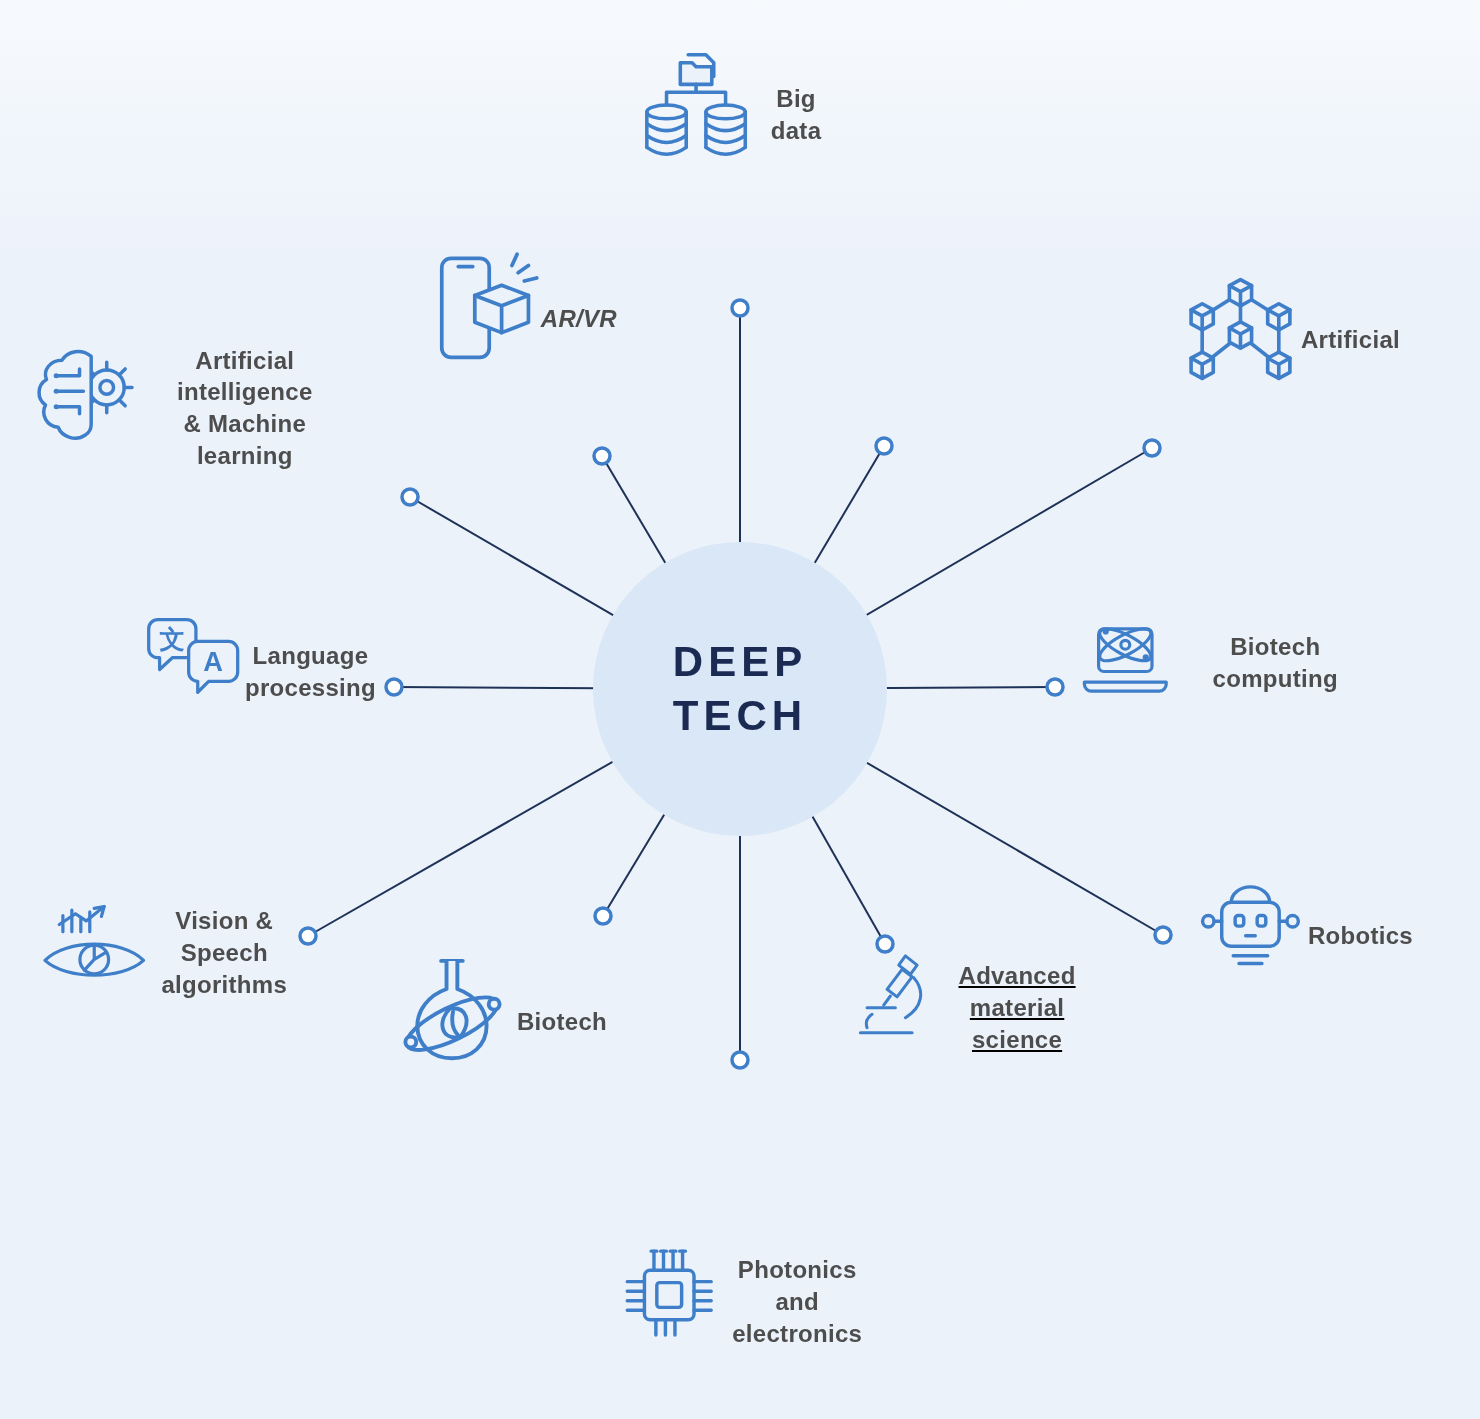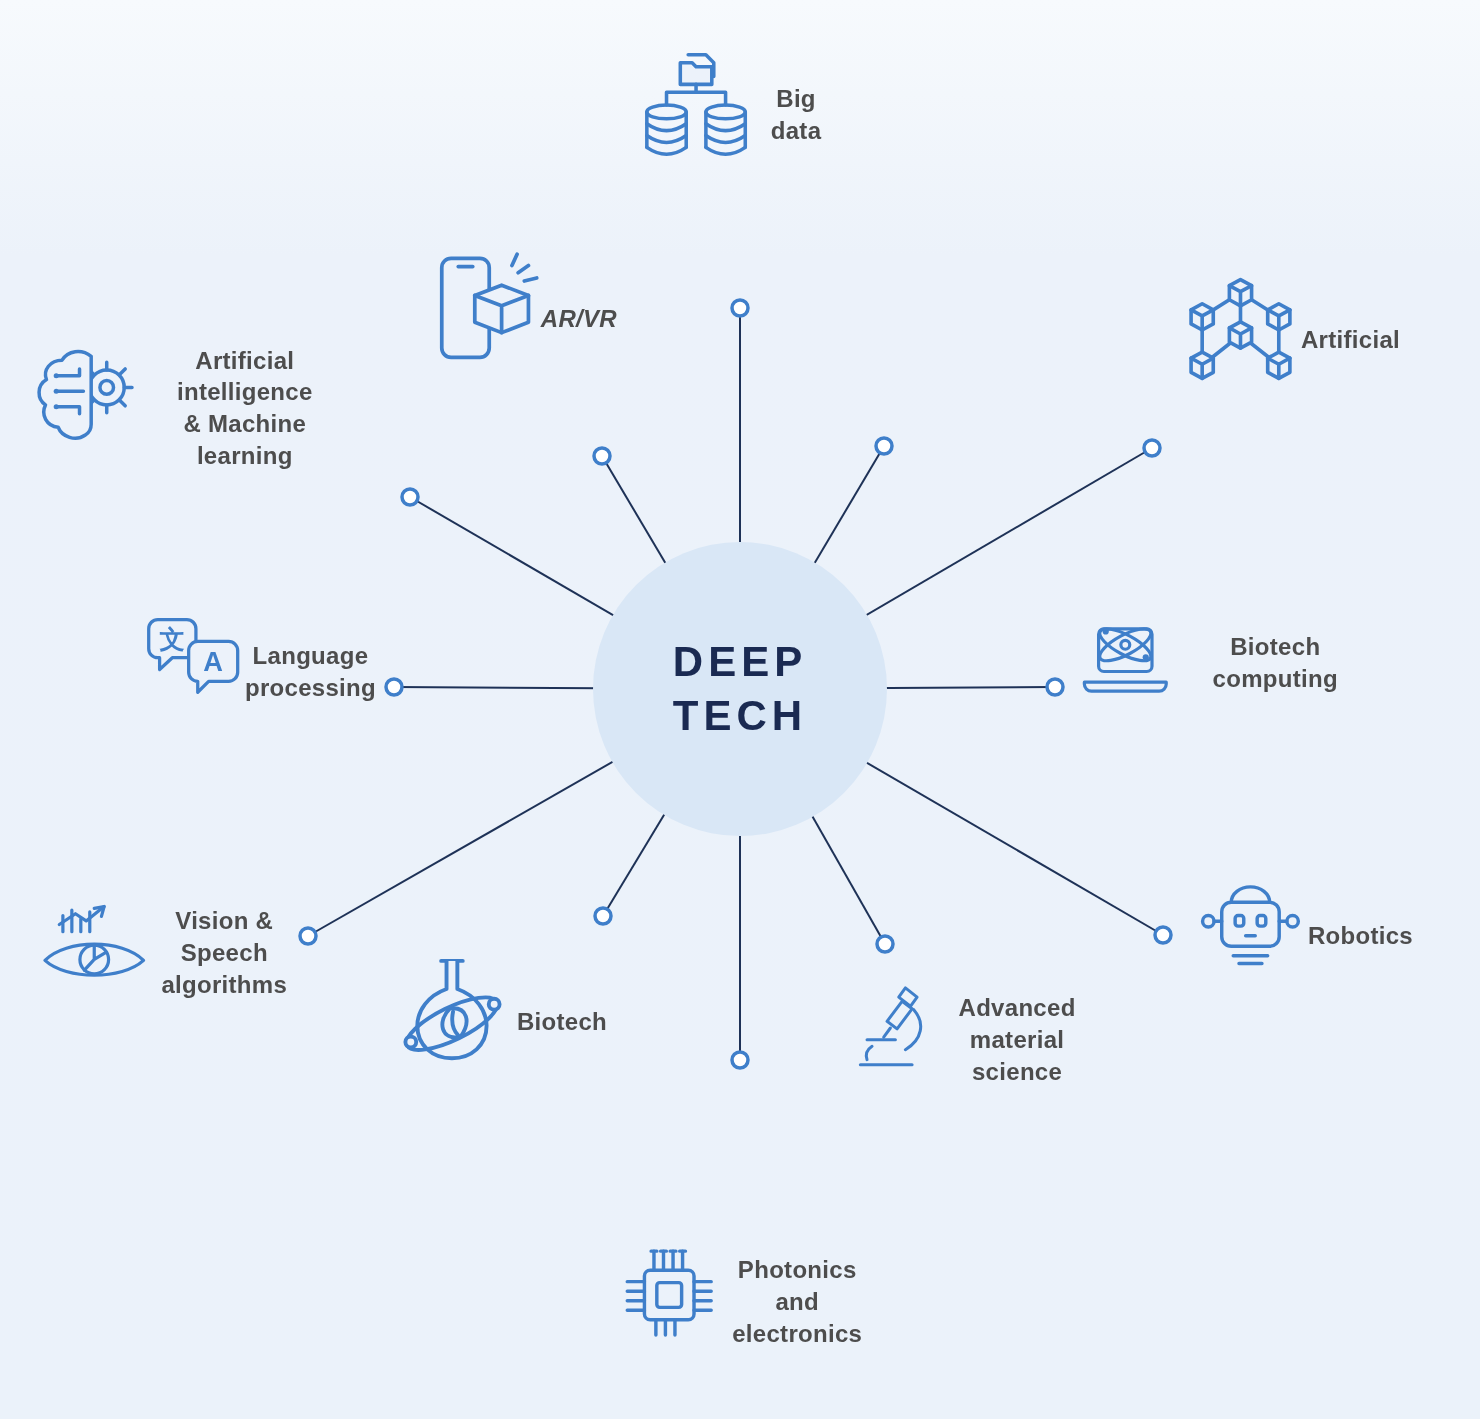--- a/index.html
+++ b/index.html
@@ -142,21 +142,21 @@
       <circle cx="16" cy="52" r="6"></circle>
       <circle cx="104" cy="52" r="6"></circle>
       <rect x="44" y="46" width="9" height="11" rx="3"></rect>
       <rect x="67" y="46" width="9" height="11" rx="3"></rect>
       <path d="M55 67 h10"></path>
       <path d="M42 88 h36 M48 96 h24"></path>
     </svg>
     <div class="label">Robotics</div>
   </div>
 
-  <div class="item" style="left:842px; top:960px; width:250px;">
+  <div class="item" style="left:842px; top:928px; width:250px;text-decoration:underline;">
     <svg class="ic" viewBox="0 0 120 120" width="146" height="146">
       <path d="M76 6 L90 17 L82 28 L68 17 Z"></path>
       <path d="M72 22 L84 31 L66 55 L54 46 Z"></path>
       <path d="M58 54 l-8 11"></path>
       <path d="M86 32 C100 48 96 68 76 80"></path>
       <path d="M30 68 h34"></path>
       <path d="M36 76 c-6 4 -8 10 -6 16"></path>
       <path d="M22 98 h62"></path>
     </svg>
     <div class="label">Advanced material

